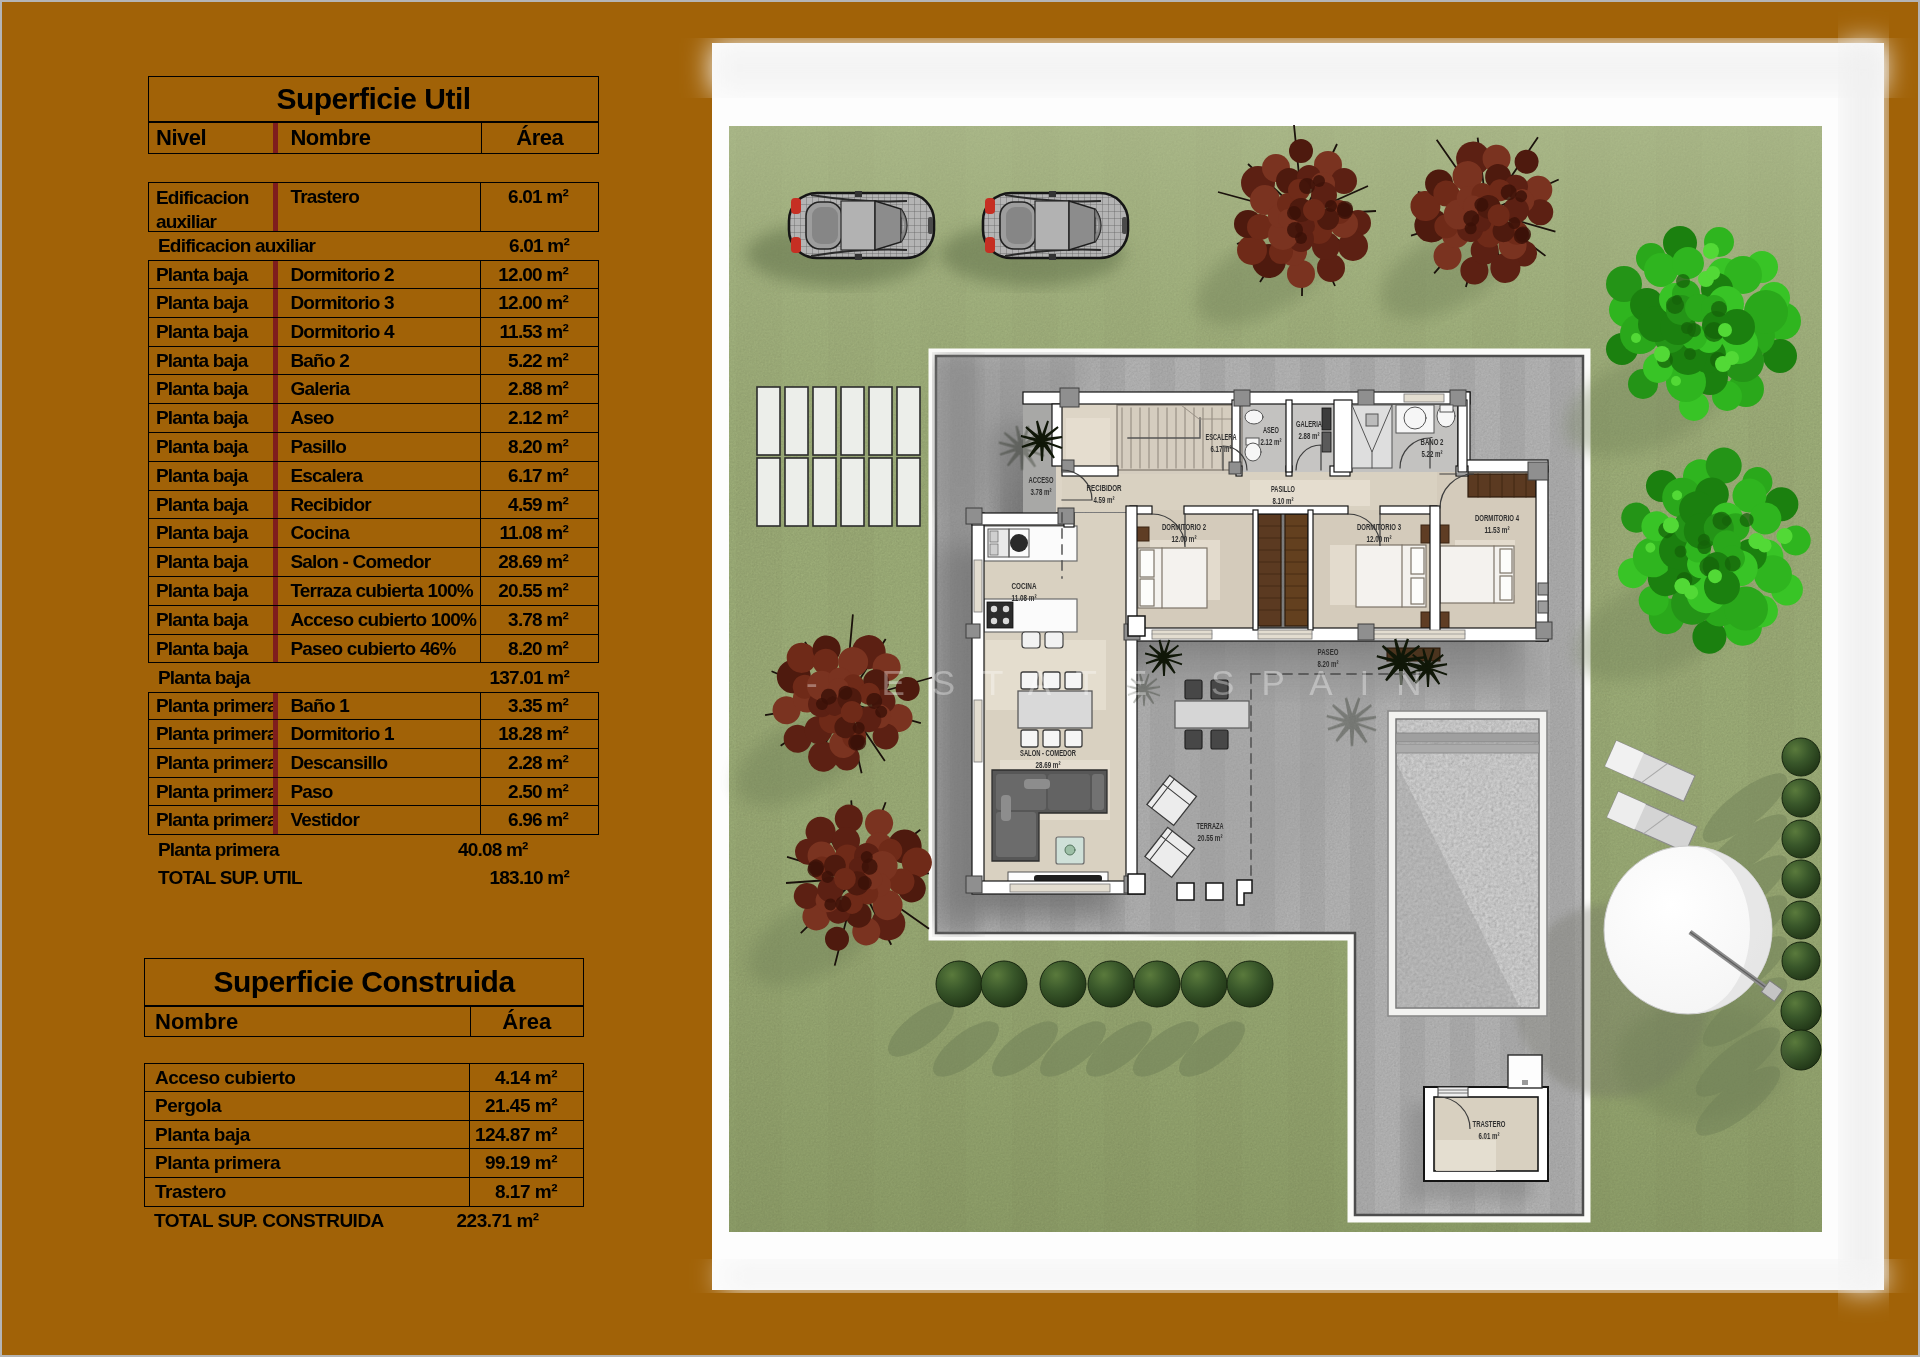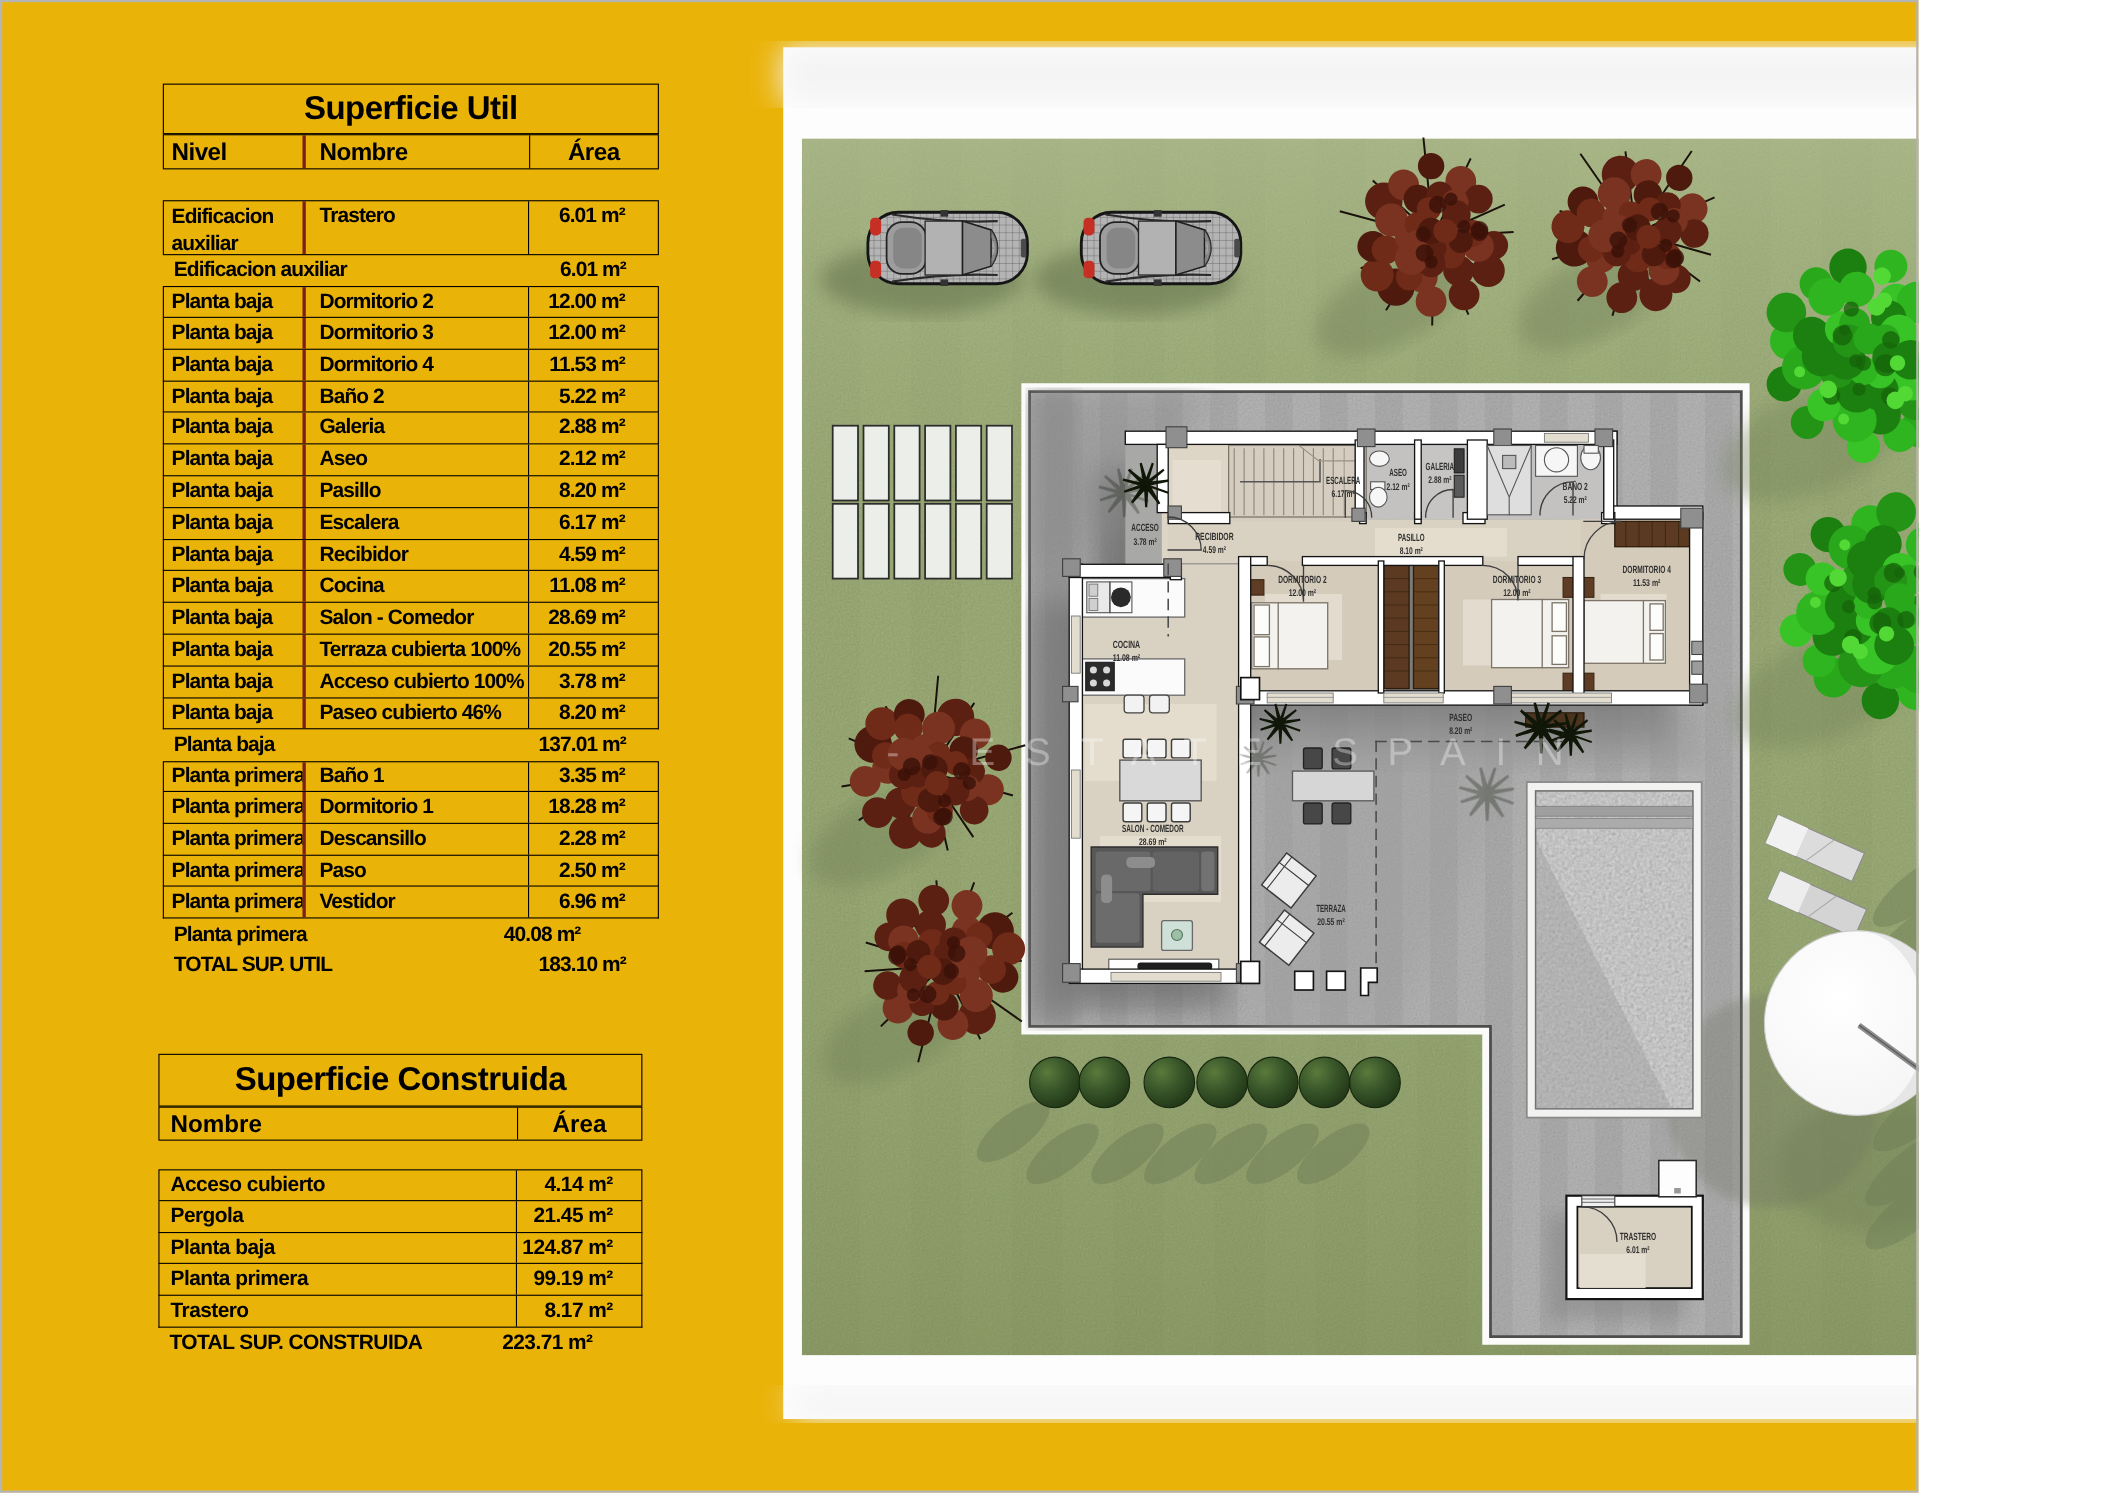--- a/index.html
+++ b/index.html
@@ -1,22 +1,22 @@
 <!DOCTYPE html>
 <html><head>
 <meta charset="utf-8">
 <style>
 html,body{margin:0;padding:0;background:#fff}
-#page{position:relative;width:1744px;height:1357px;background:#eab308;overflow:hidden;font-family:"Liberation Sans",sans-serif}
+#page{position:relative;width:1920px;height:1357px;background:#a16207;overflow:hidden;font-family:"Liberation Sans",sans-serif}
 #page:after{content:"";position:absolute;left:0;top:0;right:0;bottom:0;border:2px solid #b5b5b5;pointer-events:none}
 .tb{position:absolute;box-sizing:border-box;color:#000}
 .row{box-sizing:border-box;display:flex;align-items:center;border:1px solid #000;border-top:none}
 .row.first{border-top:1px solid #000}
 .cell{box-sizing:border-box;height:100%;display:flex;align-items:center;overflow:hidden;white-space:nowrap}
-.c1{border-right:3px solid #7f1d1d;padding-left:7px}
+.c1{border-right:5px solid #7f1d1d;padding-left:7px}
 .c2{border-right:1px solid #000;padding-left:12px}
 .c3{justify-content:flex-end;padding-right:30px}
 .sub{box-sizing:border-box;display:flex;align-items:center;font-weight:bold}
 .bold{font-weight:bold}
 .t-title{display:flex;align-items:center;justify-content:center;border:1px solid #000;font-weight:bold;letter-spacing:-0.5px}
 </style>
 </head>
 <body>
 <div id="page">
 

